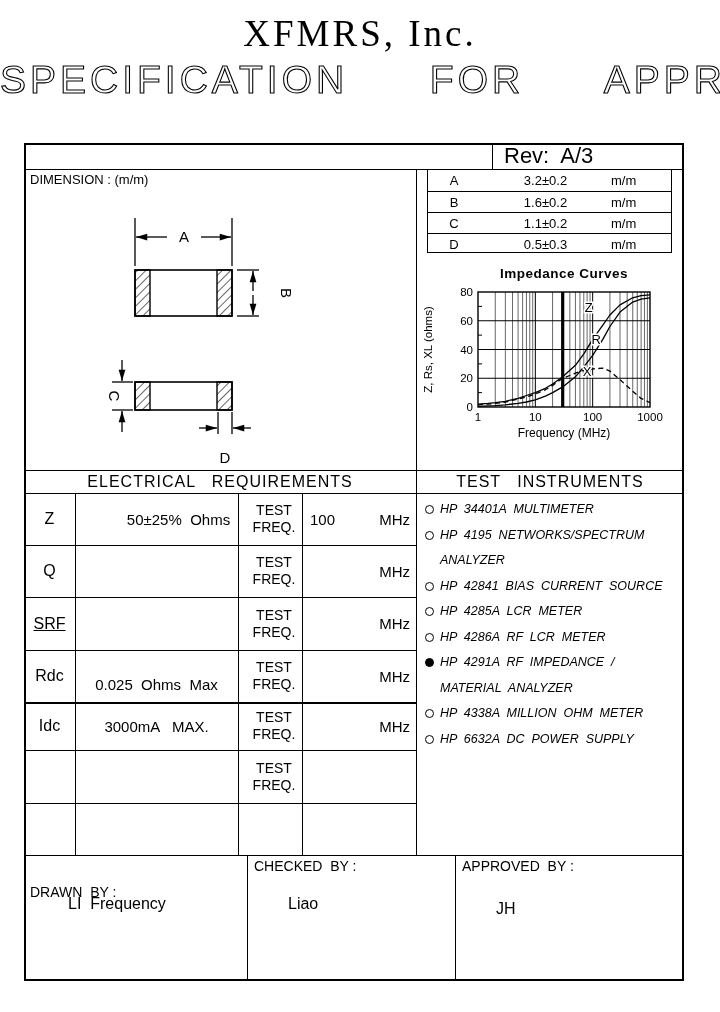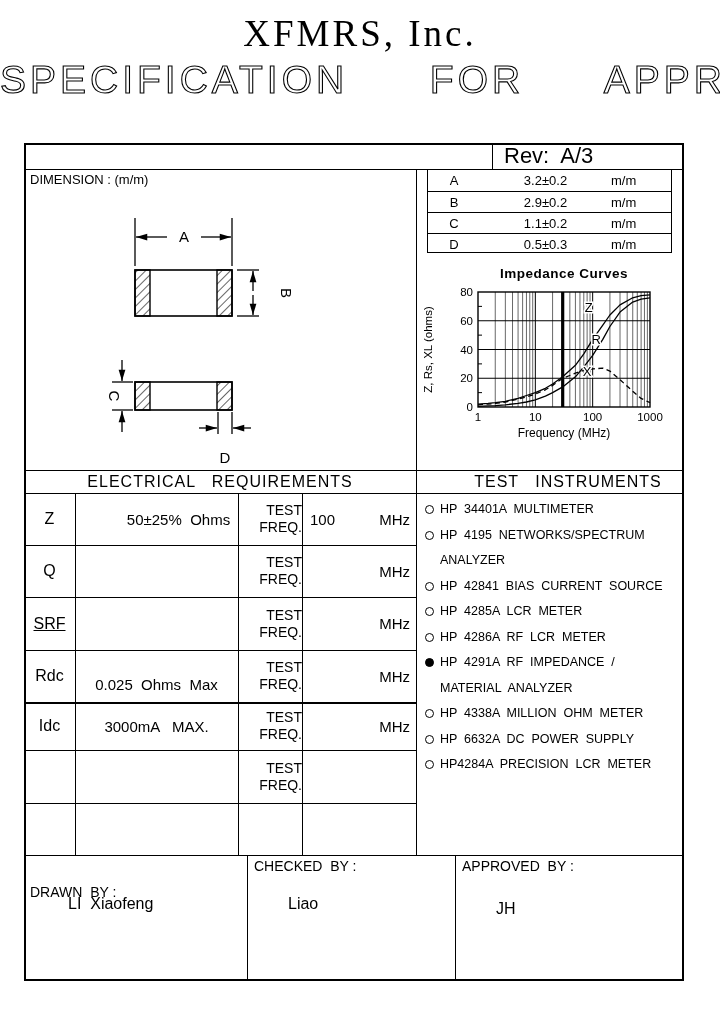--- a/index.html
+++ b/index.html
@@ -22,25 +22,25 @@
   .dimrow{display:flex;height:21px;align-items:center;font-size:13px;box-sizing:border-box;}
   .dimrow+.dimrow{border-top:1px solid #000;}
   .dimname{width:52px;text-align:center;}
   .dimval{flex:1;text-align:center;}
   .dimunit{width:54px;text-align:left;padding-right:6px;}
   .sechead{position:absolute;top:470px;height:23px;display:flex;align-items:center;justify-content:center;
            font-size:16px;letter-spacing:1px;white-space:pre;}
   .ecell{position:absolute;display:flex;flex-direction:column;justify-content:center;box-sizing:border-box;}
   .param{align-items:center;font-size:16px;}
   .pvalue{align-items:center;font-size:15px;white-space:pre;}
-  .tfreq{align-items:flex-end;padding-left:8px;font-size:14px;line-height:17px;}
+  .tfreq{align-items:center;padding-left:8px;font-size:14px;line-height:17px;}
   .funit{flex-direction:row;align-items:center;font-size:15px;padding:0 6px 0 8px;justify-content:space-between;}
   .funit .f{text-align:left;} .funit .u{text-align:right;margin-left:auto;}
   .instr{position:absolute;left:420px;top:497px;width:262px;font-size:12.5px;}
-  .inst-item{display:flex;align-items:flex-start;line-height:25.5px;}
+  .inst-item{display:flex;align-items:flex-start;line-height:25.5px;font-style:italic;}
   .bullet{width:9px;height:9px;border:1.2px solid #000;border-radius:50%;margin:8px 6px 0 5px;flex:0 0 auto;box-sizing:border-box;}
   .inst-item.selected .bullet{background:#000;}
   .itext{white-space:pre;}
   .siglabel{position:absolute;font-size:14px;white-space:pre;}
   .signame{position:absolute;font-size:16px;white-space:pre;}
   svg text{font-family:"Liberation Sans",sans-serif;fill:#000;}
 </style>
 </head>
 <body>
 
@@ -60,21 +60,21 @@
   <div class="vline" style="left:416px;top:169px;width:1px;height:686px;"></div>
 
   <div class="dimtable">
     <div class="dimrow">
       <span class="dimname">A</span>
       <span class="dimval">3.2±0.2</span>
       <span class="dimunit">m/m</span>
     </div>
     <div class="dimrow">
       <span class="dimname">B</span>
-      <span class="dimval">2.9±0.2</span>
+      <span class="dimval">1.6±0.2</span>
       <span class="dimunit">m/m</span>
     </div>
     <div class="dimrow">
       <span class="dimname">C</span>
       <span class="dimval">1.1±0.2</span>
       <span class="dimunit">m/m</span>
     </div>
     <div class="dimrow">
       <span class="dimname">D</span>
       <span class="dimval">0.5±0.3</span>
@@ -176,21 +176,21 @@
       <text x="53" y="124.25" text-anchor="end" font-size="11.5">20</text>
       <text x="53" y="95.5" text-anchor="end" font-size="11.5">40</text>
       <text x="53" y="66.75" text-anchor="end" font-size="11.5">60</text>
       <text x="53" y="38" text-anchor="end" font-size="11.5">80</text>
       <text x="144" y="179" text-anchor="middle" font-size="12">Frequency (MHz)</text>
       <text x="12" y="91.5" text-anchor="middle" font-size="11.5" transform="rotate(-90 12 91.5)">Z, Rs, XL (ohms)</text>
     </svg>
 
   <div class="hline" style="left:24px;top:470px;width:660px;height:1px;"></div>
   <div class="sechead" style="left:24px;width:392px;">ELECTRICAL   REQUIREMENTS</div>
-  <div class="sechead" style="left:416px;width:304px;text-align:center;">TEST   INSTRUMENTS</div>
+  <div class="sechead" style="left:416px;width:268px;text-align:center;">TEST   INSTRUMENTS</div>
   <div class="hline" style="left:24px;top:493px;width:660px;height:1px;"></div>
 
   <div class="vline" style="left:75px;top:493px;width:1px;height:362px;"></div>
   <div class="vline" style="left:238px;top:493px;width:1px;height:362px;"></div>
   <div class="vline" style="left:302px;top:493px;width:1px;height:362px;"></div>
   <div class="hline" style="left:24px;top:545px;width:392px;height:1px;"></div>
   <div class="hline" style="left:24px;top:597px;width:392px;height:1px;"></div>
   <div class="hline" style="left:24px;top:650px;width:392px;height:1px;"></div>
   <div class="hline" style="left:24px;top:702px;width:392px;height:2px;"></div>
   <div class="hline" style="left:24px;top:750px;width:392px;height:1px;"></div>
@@ -289,28 +289,24 @@
       </div>
     </div>
     <div class="inst-item">
       <span class="bullet"></span>
       <div class="itext">HP  4338A  MILLION  OHM  METER</div>
     </div>
     <div class="inst-item">
       <span class="bullet"></span>
       <div class="itext">HP  6632A  DC  POWER  SUPPLY</div>
     </div>
-    <div class="inst-item">
-      <span class="bullet"></span>
-      <div class="itext">HP4284A  PRECISION  LCR  METER</div>
-    </div>
   </div>
 
   <div class="vline" style="left:247px;top:855px;width:1px;height:126px;"></div>
   <div class="vline" style="left:455px;top:855px;width:1px;height:126px;"></div>
   <div class="siglabel" style="left:30px;top:884px;">DRAWN  BY :</div>
   <div class="siglabel" style="left:254px;top:858px;">CHECKED  BY :</div>
   <div class="siglabel" style="left:462px;top:858px;">APPROVED  BY :</div>
-  <div class="signame" style="left:68px;top:895px;">LI  Xiaofeng</div>
+  <div class="signame" style="left:68px;top:895px;">LI  Frequency</div>
   <div class="signame" style="left:288px;top:895px;">Liao</div>
   <div class="signame" style="left:496px;top:900px;">JH</div>
 
 </div>
 
 </body></html>

